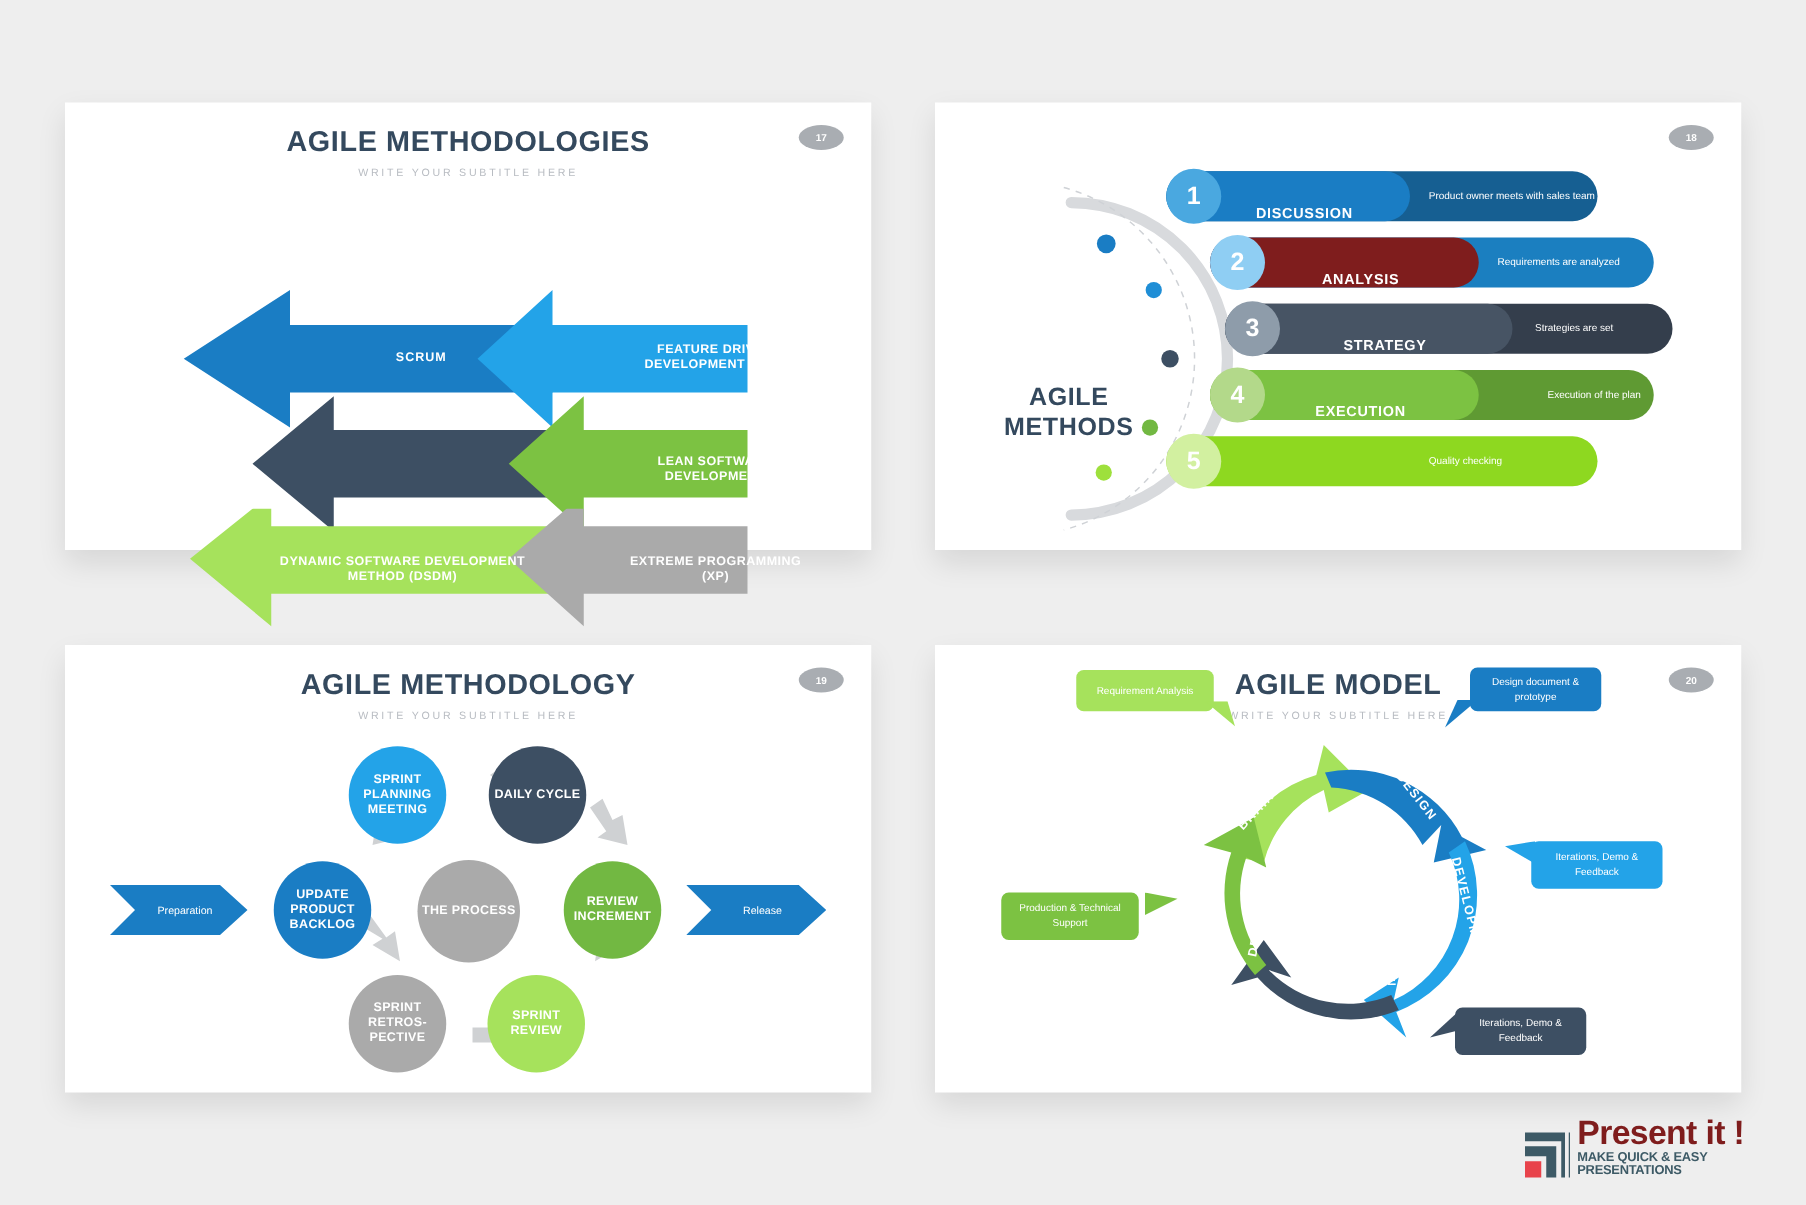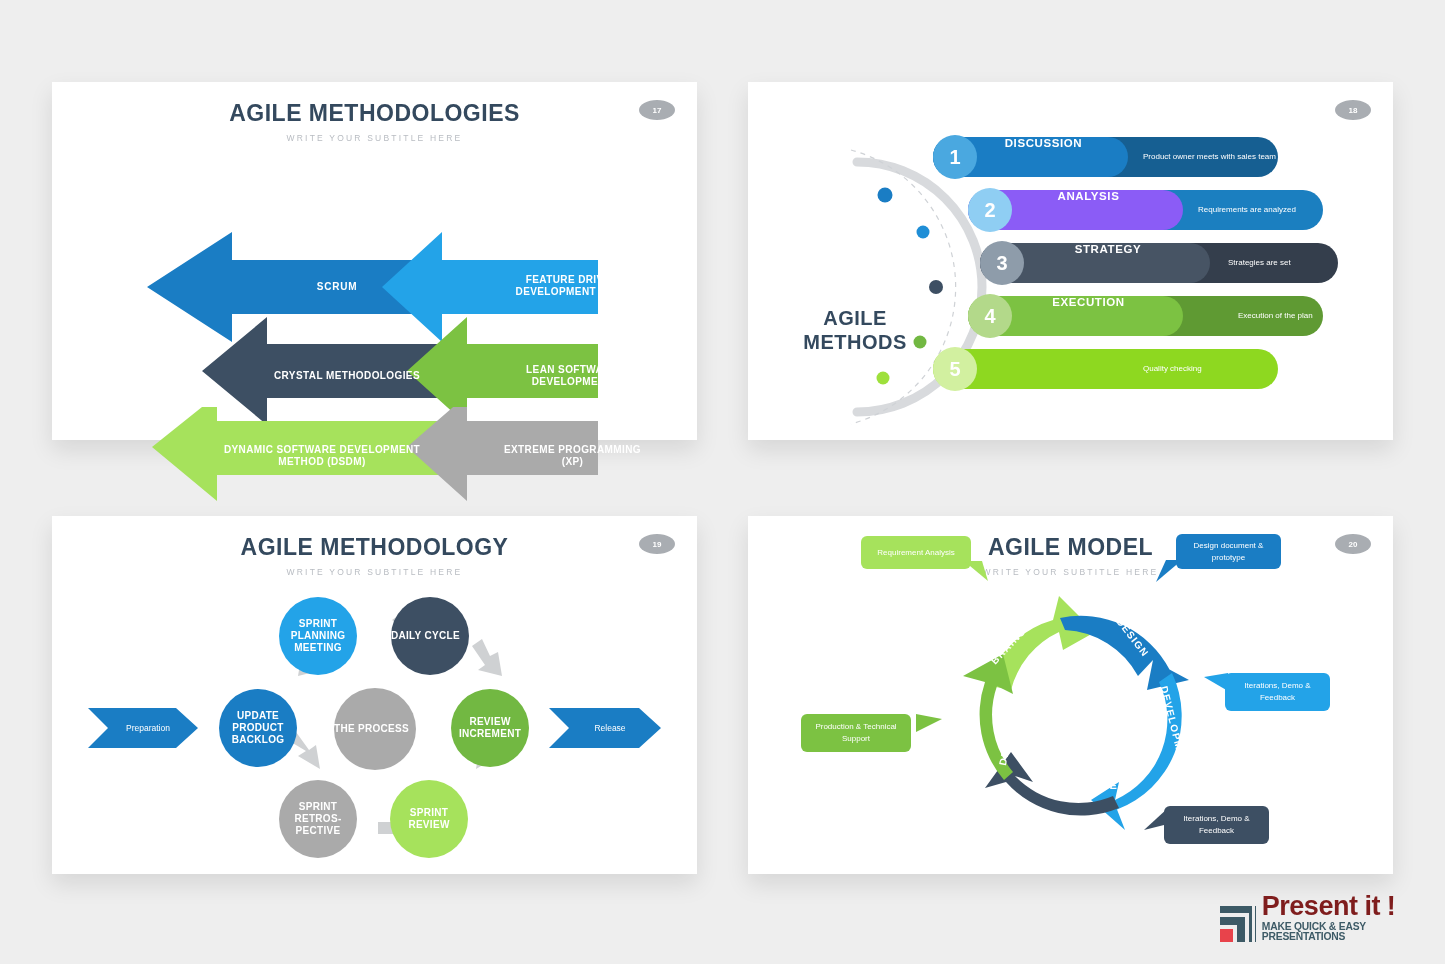--- a/index.html
+++ b/index.html
@@ -48,33 +48,33 @@
     display:flex; align-items:center;
   }
   .bar .num {
     position:absolute; left:0; top:-2px;
     width:44px; height:44px; border-radius:50%;
     display:flex; align-items:center; justify-content:center;
     color:#fff; font-size:20px; font-weight:bold; z-index:4;
   }
   .bar .lbl {
     position:absolute; top:0; height:40px; border-radius:20px;
-    display:flex; align-items:flex-start; justify-content:center;
+    display:flex; align-items:flex-end; justify-content:center;
     color:#fff; font-size:11.5px; font-weight:bold; letter-spacing:0.6px;
     z-index:3; padding-left:26px;
   }
   .bar .desc {
     position:absolute; color:#fff; font-size:8px; z-index:3;
     white-space:nowrap;
   }
 
   
   .circ {
     position:absolute; border-radius:50%;
-    display:flex; align-items:center; 
+    display:flex; align-items:center; justify-content:center;
     color:#fff; font-weight:bold; font-size:10px; text-align:center;
     line-height:1.2; letter-spacing:0.3px;
   }
 
   
   .callout {
     position:absolute; border-radius:6px; color:#fff;
     font-size:8px; text-align:center; line-height:1.45;
     display:flex; align-items:center; justify-content:center;
     padding:4px 6px;
@@ -108,23 +108,20 @@
   <svg width="645" height="120" style="position:absolute;left:0;top:325px">
     <polygon points="100,40 165,-12 165,14 390,14 390,68 165,68 165,94" fill="#a6e25c"></polygon>
     <polygon points="355,40 415,-12 415,14 546,14 546,68 415,68 415,94" fill="#aaaaaa"></polygon>
   </svg>
 
   <div class="arw" style="left:200px;top:185px;width:170px;height:40px;font-size:10px;letter-spacing:0.8px;">
     <span>SCRUM</span>
   </div>
   <div class="arw" style="left:440px;top:178px;width:160px;height:52px;font-size:10px;letter-spacing:0.4px;">
     <span>FEATURE DRIVEN DEVELOPMENT (FDD)</span>
-  </div>
-  <div class="arw" style="left:215px;top:268px;width:160px;height:52px;font-size:10px;letter-spacing:0.4px;">
-    <span>CRYSTAL METHODOLOGIES</span>
   </div>
   <div class="arw" style="left:445px;top:268px;width:150px;height:52px;font-size:10px;letter-spacing:0.4px;">
     <span>LEAN SOFTWARE DEVELOPMENT</span>
   </div>
   <div class="arw" style="left:155px;top:348px;width:230px;height:52px;font-size:10px;letter-spacing:0.4px;">
     <span>DYNAMIC SOFTWARE DEVELOPMENT METHOD (DSDM)</span>
   </div>
   <div class="arw" style="left:443px;top:348px;width:155px;height:52px;font-size:10px;letter-spacing:0.4px;">
     <span>EXTREME PROGRAMMING (XP)</span>
   </div>
@@ -150,21 +147,21 @@
 
   <div class="bar" style="left:185px;top:55px;width:345px;background:#165f92;">
     <div class="lbl" style="left:0;width:195px;background:#1a7dc4;">
       <span>DISCUSSION</span>
     </div>
     <div class="num" style="background:#4aa8e0;">1</div>
     <div class="desc" style="left:210px;top:15px;">Product owner meets with sales team</div>
   </div>
 
   <div class="bar" style="left:220px;top:108px;width:355px;background:#1b7fc0;">
-    <div class="lbl" style="left:0;width:215px;background:#8b5cf6;">
+    <div class="lbl" style="left:0;width:215px;background:#7f1d1d;">
       <span>ANALYSIS</span>
     </div>
     <div class="num" style="background:#8fcef3;">2</div>
     <div class="desc" style="left:230px;top:15px;">Requirements are analyzed</div>
   </div>
 
   <div class="bar" style="left:232px;top:161px;width:358px;background:#343e4c;">
     <div class="lbl" style="left:0;width:230px;background:#475464;">
       <span>STRATEGY</span>
     </div>

